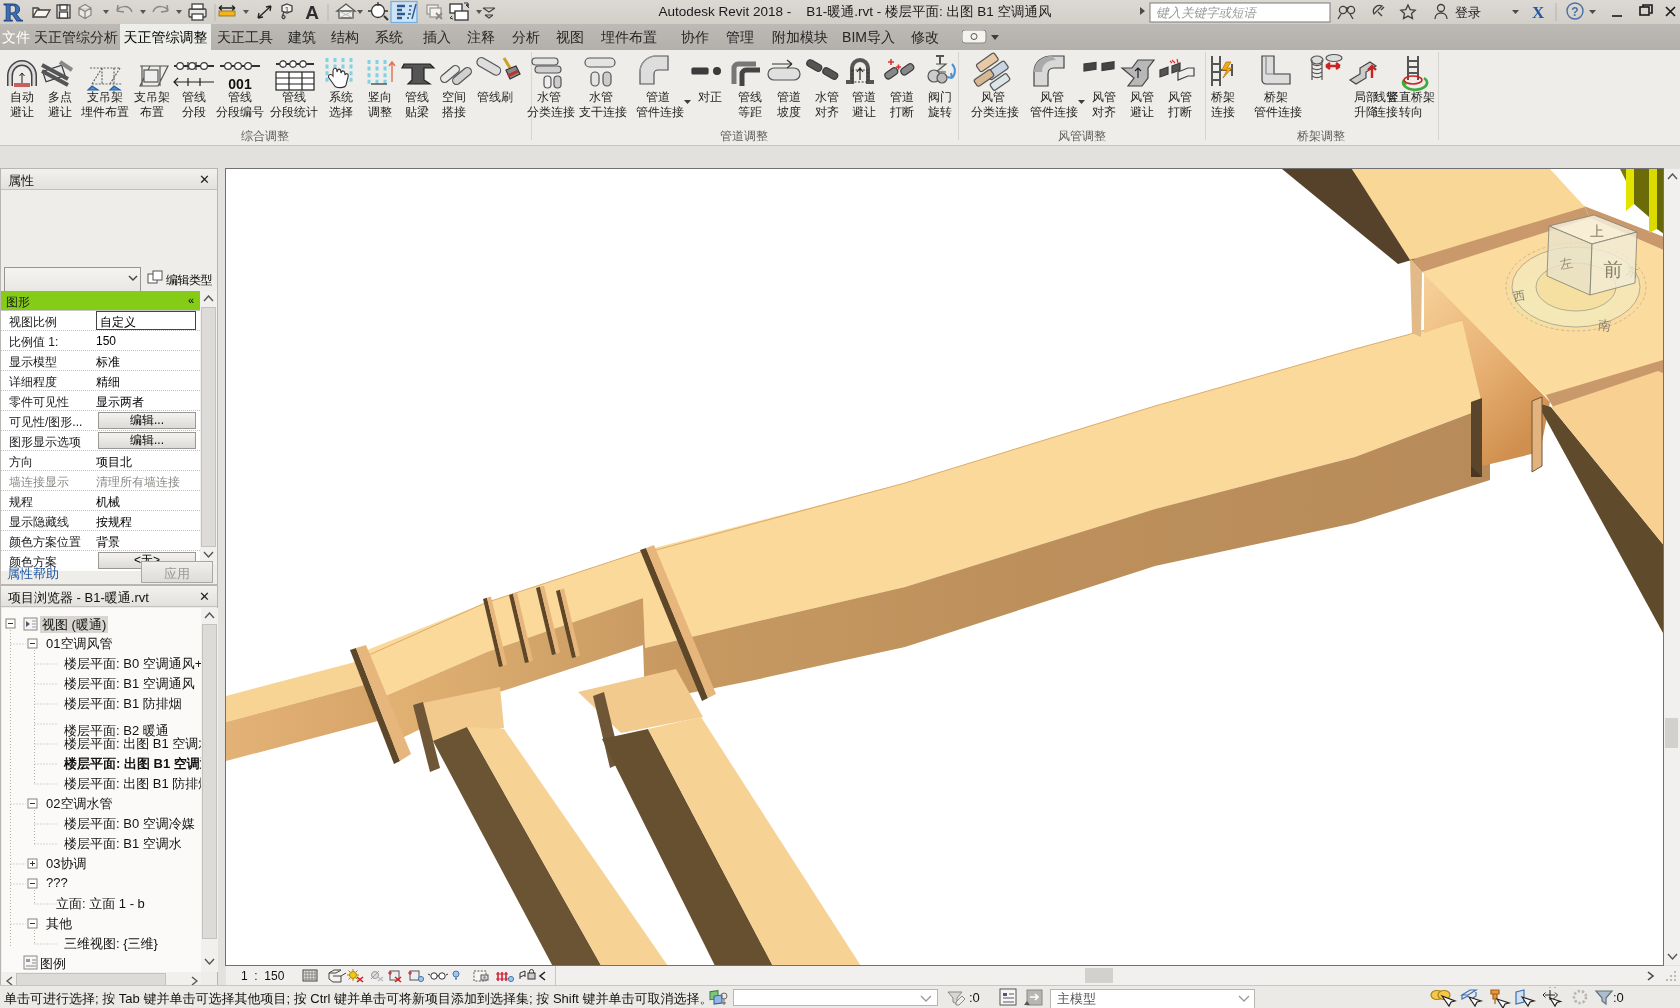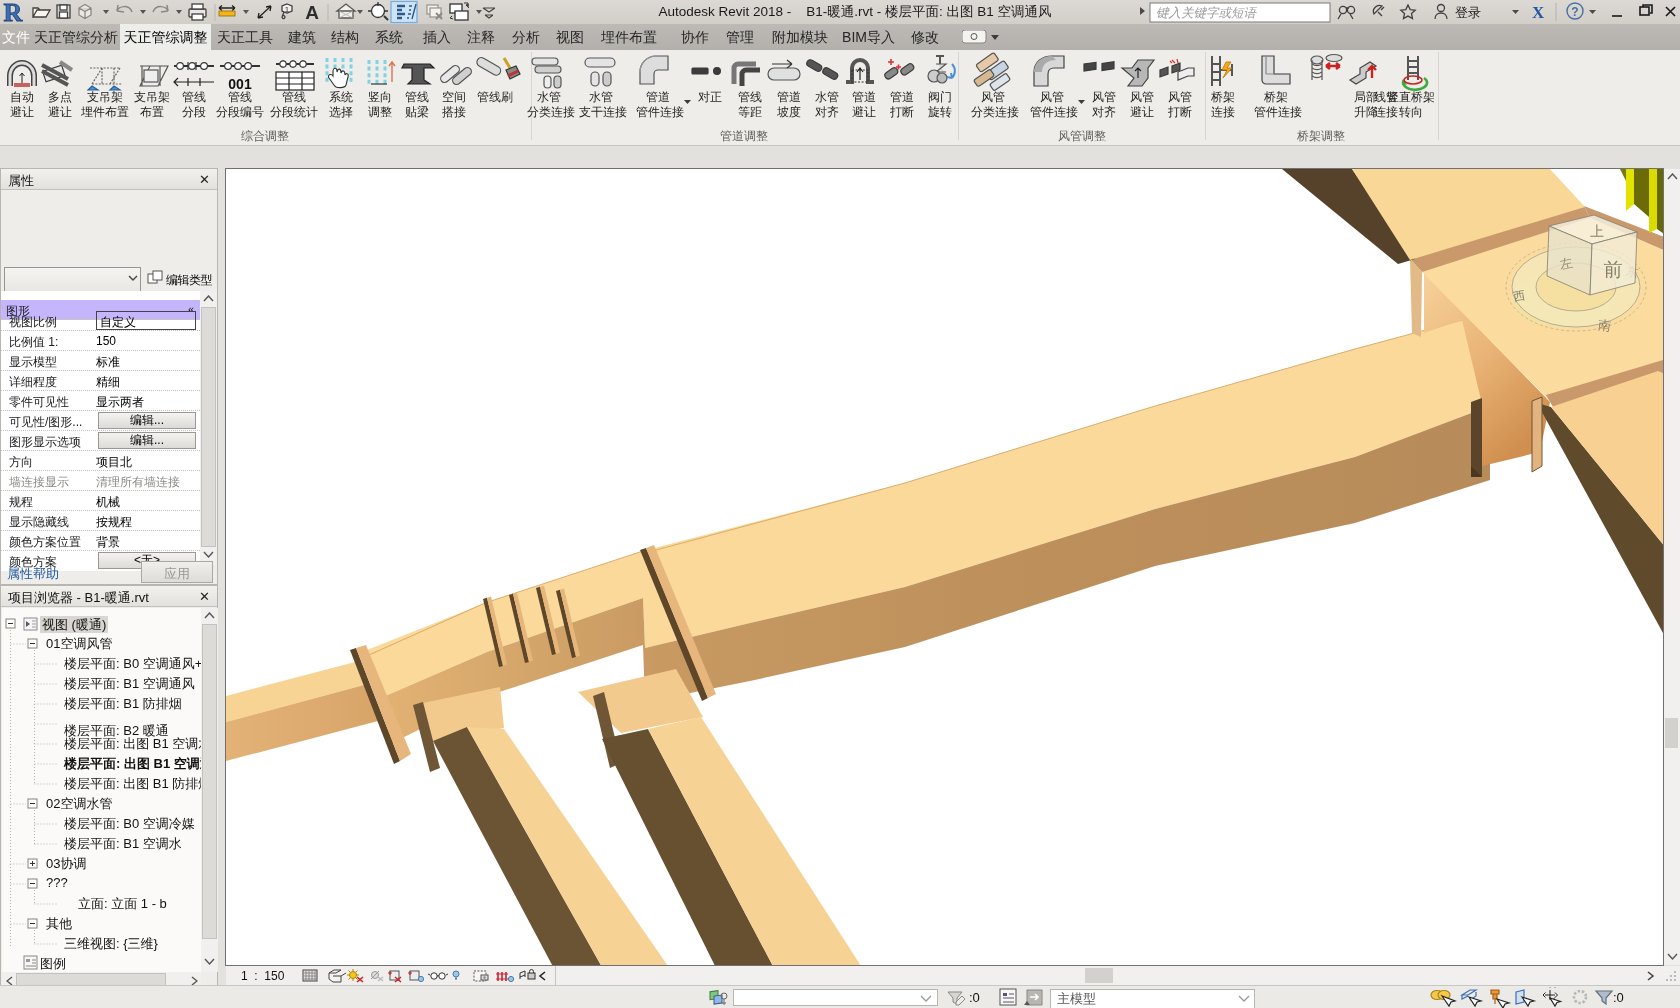--- a/index.html
+++ b/index.html
@@ -418,21 +418,21 @@
   <svg class="abs" style="left:124px;top:10px" width="10" height="8">
         <path d="M1 1 l4 4 l4 -4" fill="none" stroke="#444" stroke-width="1.4"></path>
       </svg>
   <svg class="abs" style="left:143px;top:4px" width="20" height="18">
    <rect x="1" y="5" width="9" height="9" fill="#fff" stroke="#555"></rect>
         <rect x="6" y="2" width="9" height="9" fill="#fff" stroke="#555"></rect>
   </svg>
   <div class="abs" style="left:162px;top:7px;font-size:12px;letter-spacing:-0.5px">编辑类型</div>
  </div>
  <div class="abs" id="ptable">
-  <div class="prow" style="top:9px;background:#c4b5fd;border-bottom:1px solid #c8c6c2">
+  <div class="prow" style="top:0;background:#84cc16;border-bottom:1px solid #c8c6c2">
         <span class="plab" style="left:5px">图形</span>
         <span style="position:absolute;right:6px;top:3px;font-size:11px">«</span>
       </div>
   <div class="prow" style="top:20px">
         <span class="plab">视图比例</span>
         <span class="pval" style="left:99px">自定义</span>
         <span style="position:absolute;left:95px;top:0;width:100px;height:19px;border:1px solid #444"></span>
       </div>
   <div class="prow" style="top:40px">
         <span class="plab">比例值 1:</span>
@@ -516,21 +516,21 @@
   <div class="trow" style="left:62px;top:87px">楼层平面: B1 防排烟</div>
   <div class="trow" style="left:62px;top:114px">楼层平面: B2 暖通</div>
   <div class="trow" style="left:62px;top:127px">楼层平面: 出图 B1 空调水</div>
   <div class="trow" style="left:62px;top:147px;font-weight:bold">楼层平面: 出图 B1 空调通</div>
   <div class="trow" style="left:62px;top:167px">楼层平面: 出图 B1 防排烟</div>
   <div class="trow" style="left:44px;top:187px">02空调水管</div>
   <div class="trow" style="left:62px;top:207px">楼层平面: B0 空调冷媒</div>
   <div class="trow" style="left:62px;top:227px">楼层平面: B1 空调水</div>
   <div class="trow" style="left:44px;top:247px">03协调</div>
   <div class="trow" style="left:44px;top:267px">???</div>
-  <div class="trow" style="left:76px;top:287px">立面: 立面 1 - b</div>
+  <div class="trow" style="left:54px;top:287px">立面: 立面 1 - b</div>
   <div class="trow" style="left:44px;top:307px">其他</div>
   <div class="trow" style="left:62px;top:327px">三维视图: {三维}</div>
   <div class="trow" style="left:20px;top:347px"><svg width="18" height="16" style="vertical-align:-3px">
           <rect x="2" y="1" width="13" height="13" fill="#f8f6f2" stroke="#888"></rect>
           <path d="M4 4 h4 v3 h-4 z" fill="#99a"></path>
           <path d="M10 5 h4 m-4 3 h4 m-10 3 h10" stroke="#888"></path>
         </svg>图例</div>
   <svg class="abs" style="left:0;top:0" width="60" height="340">
    <g fill="#fff" stroke="#848276">
     <rect x="26" y="31" width="9" height="9"></rect>
@@ -720,20 +720,21 @@
    <g stroke="#333">
           <path d="M218 6 l5 -2 m-5 6 l5 -2 m-5 -2 v6 m5 -8 v6" stroke-width="1"></path>
           <rect x="226" y="6" width="7" height="6" fill="#ccc"></rect>
           <path d="M227.5 6 v-1.5 a2 2 0 0 1 4 0 v1.5" fill="none"></path>
         </g>
    <path d="M243 5 l-5 4 l5 4" stroke="#222" stroke-width="1.6"></path>
   </g>
  </svg>
 </div>
 <div class="abs" id="statusbar">
+ <span class="abs" style="left:4px;top:4px">单击可进行选择; 按 Tab 键并单击可选择其他项目; 按 Ctrl 键并单击可将新项目添加到选择集; 按 Shift 键并单击可取消选择。</span>
  <svg class="abs" style="left:708px;top:2px" width="22" height="20">
   <rect x="2" y="4" width="8" height="8" fill="#7ec87e" stroke="#3a7a3a" transform="skewY(-8)"></rect>
   <rect x="6" y="9" width="8" height="8" fill="#8fb8e8" stroke="#3a5a8a" transform="skewY(-8)"></rect>
   <circle cx="16" cy="8" r="3" fill="none" stroke="#666"></circle>
       <path d="M16 11 v6 m-2 -2 h4" stroke="#666"></path>
  </svg>
  <div class="abs" style="left:733px;top:3px;width:205px;height:17px;background:#fff;border:1px solid #b9b6b1"></div>
  <svg class="abs" style="left:920px;top:9px" width="12" height="8">
       <path d="M1 1 l5 5 l5 -5" fill="none" stroke="#999" stroke-width="1.3"></path>
     </svg>

